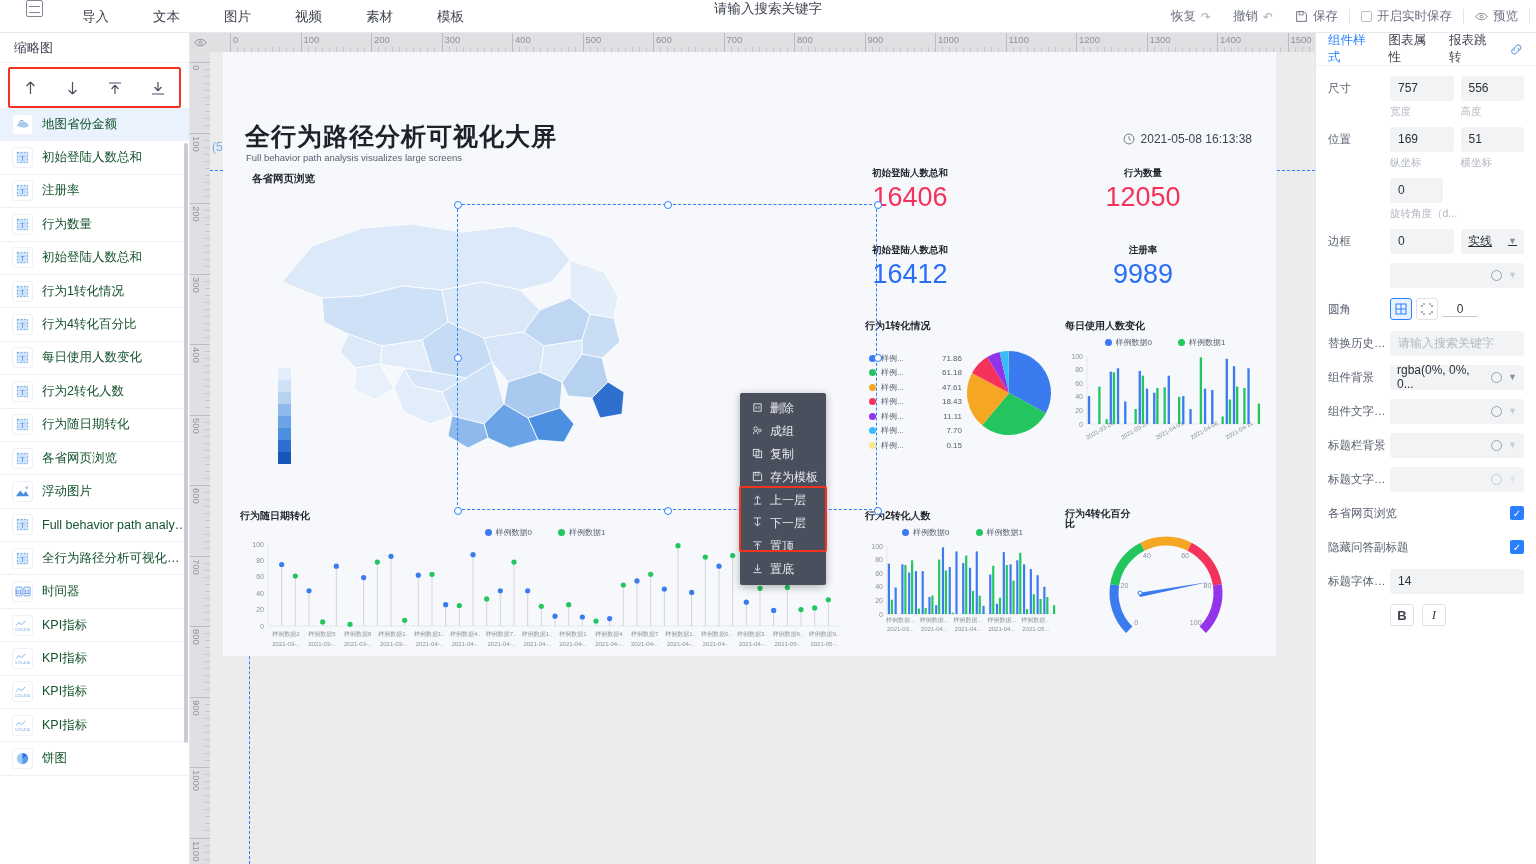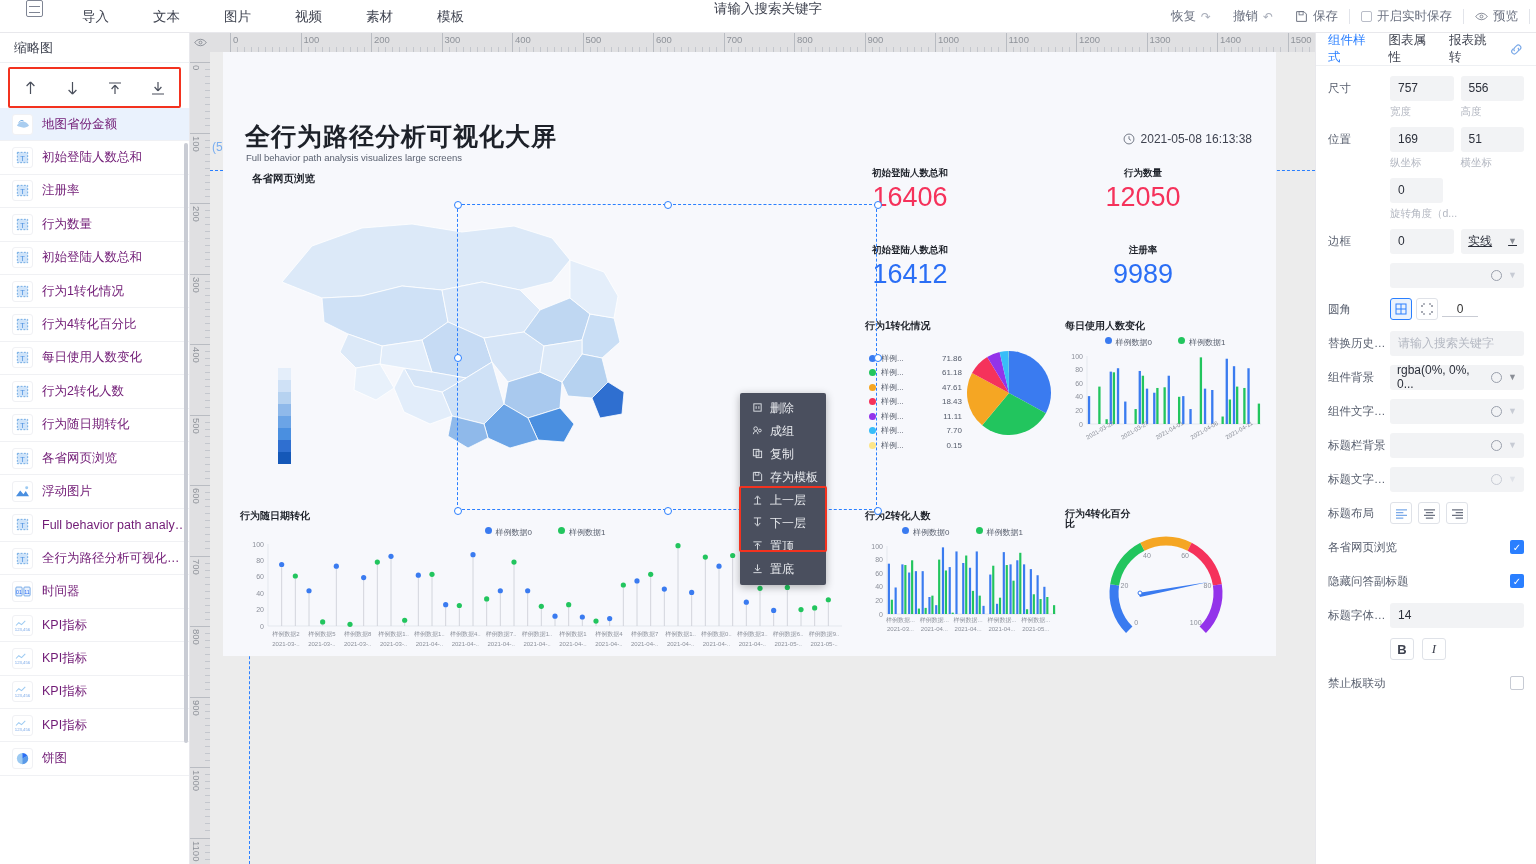--- a/index.html
+++ b/index.html
@@ -64,21 +64,21 @@
   .sb-tools {
     height: 41px; margin: 4px 8px 0 8px;
     border: 2px solid #f3321f; border-radius: 2px;
     display: flex; align-items: center; justify-content: space-around;
   }
   .sb-tools .tbtn { cursor: pointer; color: #4a4f5c; display:flex; align-items:center;}
   .sb-list { height: 756px; overflow: hidden; }
   .sb-item {
     height: 33.4px; display: flex; align-items: center; gap: 9px;
     padding-left: 12px; border-bottom: 1px solid #f0f1f4; cursor: pointer;
-    font-size: 12.5px; color: #701a75;
+    font-size: 12.5px; color: #14532d;
   }
   .sb-item.sel { background: #eaf2fd; }
   .sb-ic {
     width: 21px; height: 21px; border-radius: 3px; flex: 0 0 21px;
     display: flex; align-items: center; justify-content: center;
     background: #fff; border: 1px solid #f0f1f4;
   }
   .sb-label { white-space: nowrap; overflow: hidden; text-overflow: ellipsis; }
   .sb-scroll {
     position: absolute; right: 1px; top: 110px; width: 4px; height: 600px;
@@ -148,21 +148,21 @@
   .kpi { position: absolute; text-align: center; }
   .kpi .kl { font-size: 9.5px; color: #1d2129; font-weight: bold; }
   .kpi .kv { font-size: 27px; line-height: 34px; }
   .kpi.red .kv { color: #f5325b; }
   .kpi.blue .kv { color: #2a6ef5; }
 
   
   .chart-box { position: absolute; }
   .chart-head { font-size: 10px; font-weight: bold; color: #1d2129; }
   .lgd { display: flex; gap: 26px; justify-content: center; font-size: 8px; color: #555c6b; margin-top: 4px;}
-  .lgd span { display: flex; align-items: flex-start; gap: 4px; }
+  .lgd span { display: flex; align-items: center; gap: 4px; }
   .lgd i { width: 7px; height: 7px; border-radius: 50%; display: inline-block; }
   .axnum { font-size: 7px; fill: #8c909a; }
   .axdate { font-size: 6px; fill: #8c909a; }
 
   
   .pie-lgd { position: absolute; left: 4px; top: 32px; font-size: 8px; color: #555c6b; }
   .pie-lgd .row { display: flex; align-items: center; height: 14.5px; gap: 5px; }
   .pie-lgd .row i { width: 7px; height: 7px; border-radius: 50%; }
   .pie-lgd .nm { width: 40px; overflow: hidden; white-space: nowrap; text-overflow: ellipsis; }
   .pie-lgd .vl { width: 36px; text-align: right; }
@@ -1432,40 +1432,20 @@
       <div class="frow">
         <div class="flabel">标题文字颜色</div>
         <div class="fctl">
           <div class="colorctl">
             <span class="cdot dim"></span>
             <span style="color:#dfe2e8;font-size:9px">▼</span>
           </div>
         </div>
       </div>
 
-      <div class="frow">
-        <div class="flabel">标题布局</div>
-        <div class="fctl" style="gap:6px">
-          <div class="sqbtn">
-            <svg width="13" height="11" viewBox="0 0 14 12">
-              <path d="M1 2h12M1 5h8M1 8h12M1 11h8" stroke="#7aa9e8" stroke-width="1.3"></path>
-            </svg>
-          </div>
-          <div class="sqbtn">
-            <svg width="13" height="11" viewBox="0 0 14 12">
-              <path d="M1 2h12M3 5h8M1 8h12M3 11h8" stroke="#6b7180" stroke-width="1.3"></path>
-            </svg>
-          </div>
-          <div class="sqbtn">
-            <svg width="13" height="11" viewBox="0 0 14 12">
-              <path d="M1 2h12M5 5h8M1 8h12M5 11h8" stroke="#6b7180" stroke-width="1.3"></path>
-            </svg>
-          </div>
-        </div>
-      </div>
 
       <div class="frow">
         <div class="flabel" style="width:130px;flex:0 0 130px">各省网页浏览</div>
         <div class="fctl">
             <div class="chk">✓</div>
           </div>
       </div>
 
       <div class="frow">
         <div class="flabel" style="width:130px;flex:0 0 130px">隐藏问答副标题</div>
@@ -1482,23 +1462,17 @@
       </div>
 
       <div class="frow">
         <div class="flabel"></div>
         <div class="fctl" style="gap:8px">
           <div class="fi-btn" style="font-weight:bold">B</div>
           <div class="fi-btn" style="font-style:italic;font-family:'Liberation Serif',serif">I</div>
         </div>
       </div>
 
-      <div class="frow">
-        <div class="flabel" style="width:130px;flex:0 0 130px">禁止板联动</div>
-        <div class="fctl">
-            <div class="chk off"></div>
-          </div>
-      </div>
 
     </div>
   </div>
 
 </div>
 
 </body></html>

